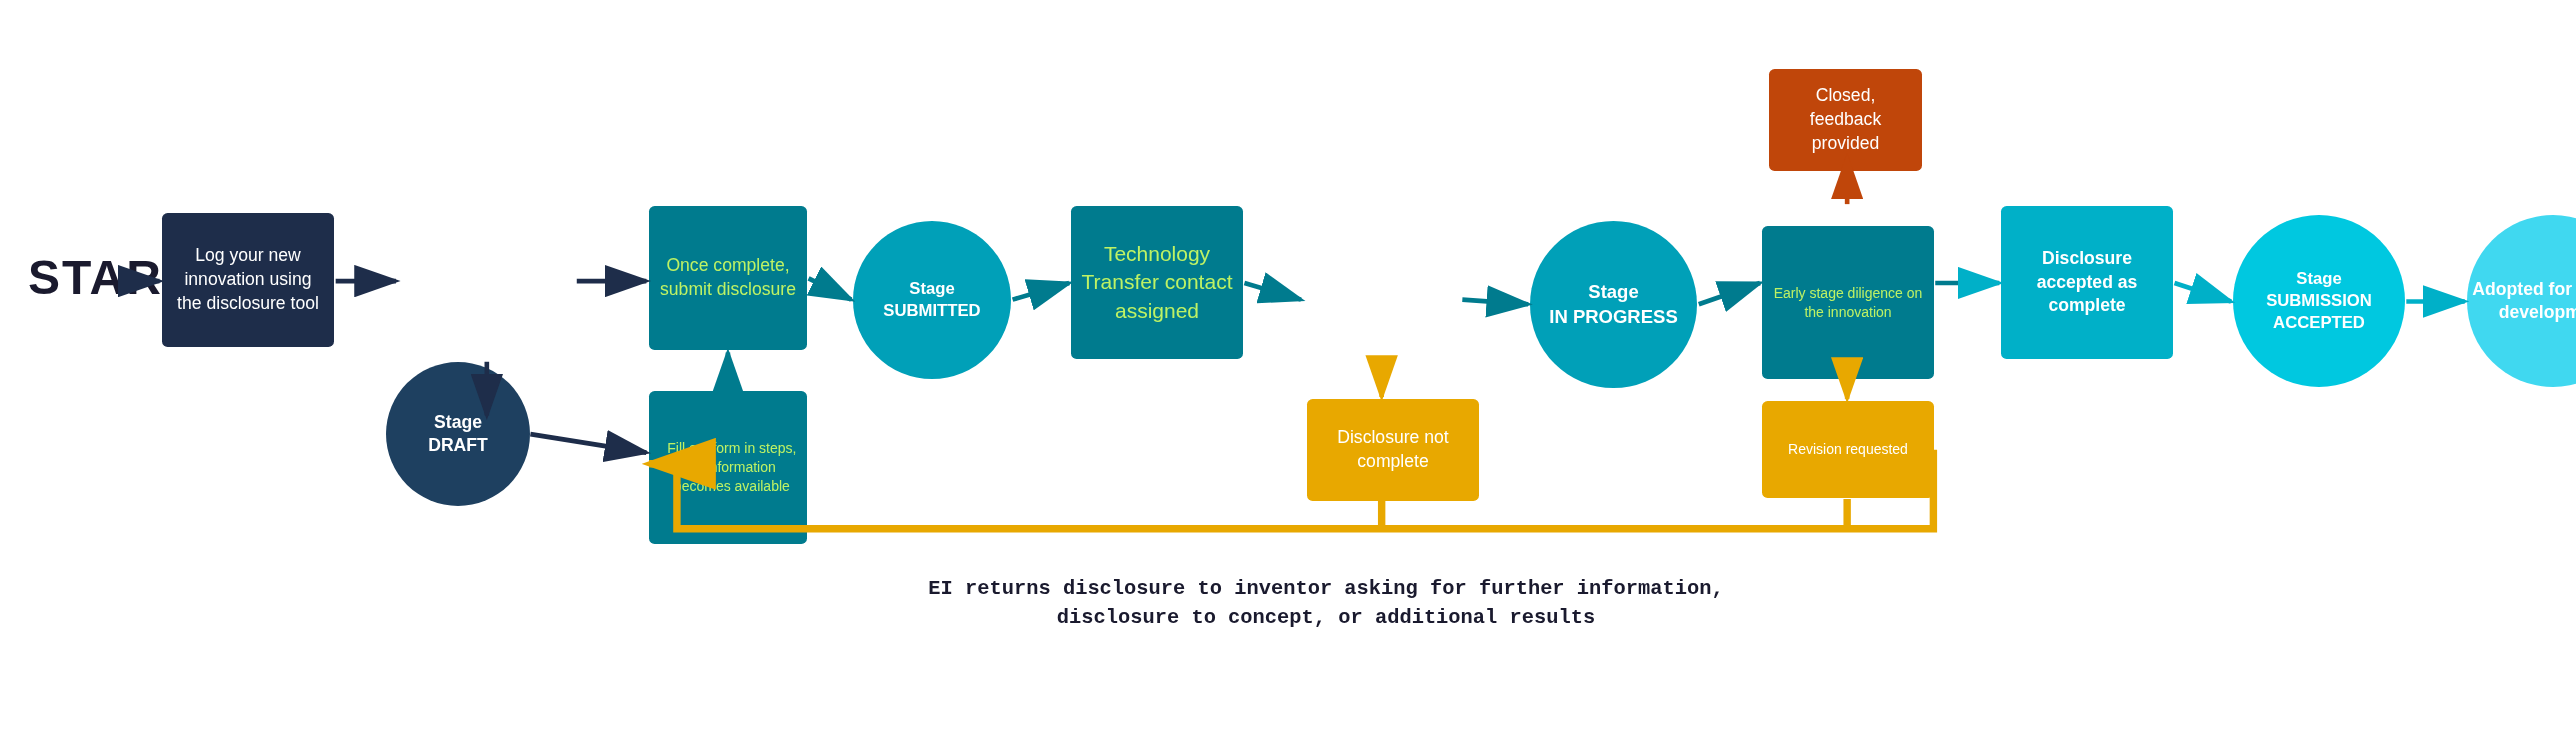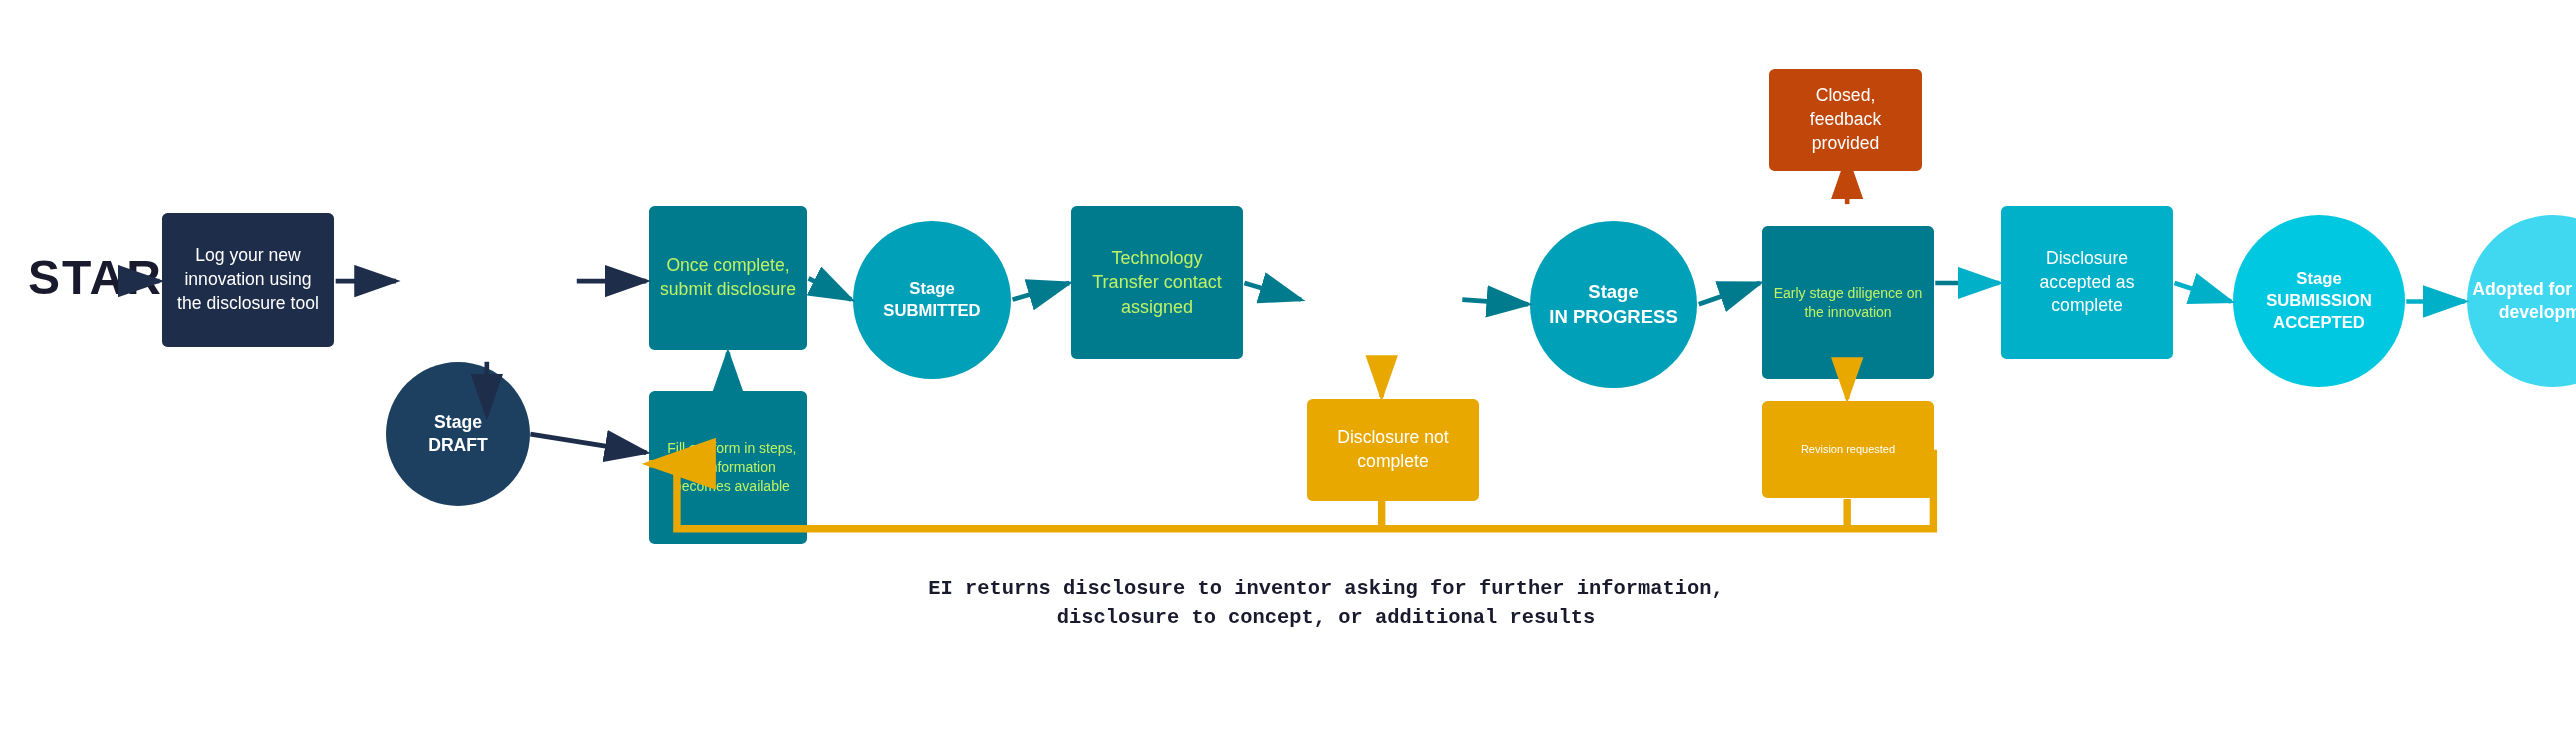--- a/index.html
+++ b/index.html
@@ -65,20 +65,21 @@
       background: #00b0c8;
       color: #fff;
       border-radius: 5.6px;
       display: flex;
       align-items: center;
       justify-content: center;
       text-align: center;
       font-size: 18.5px;
       line-height: 1.35;
       padding: 9.3px;
+      font-weight: bold;
     }
 
     
     .box-amber {
       position: absolute;
       background: #e8a800;
       color: #fff;
       border-radius: 5.6px;
       display: flex;
       align-items: center;
@@ -205,21 +206,21 @@
 
   <div class="box-teal" style="left:649px; top:391px; width:158px; height:153px; font-size:14px;padding-left:17px;">
     <span>Fill out form in steps, as information becomes available</span>
   </div>
 
   <div class="circle-teal" style="left:853px; top:221px; width:158px; height:158px; font-size:16.7px;">
     <span style="white-space:pre-line;">Stage
 SUBMITTED</span>
   </div>
 
-  <div class="box-teal" style="left:1071px; top:206px; width:172px; height:153px; font-size:18px;">
+  <div class="box-teal" style="left:1071px; top:206px; width:172px; height:153px; font-size:21px;">
     <span>Technology Transfer contact assigned</span>
   </div>
 
 
   <div class="box-amber" style="left:1287px; top:399px; width:172px; height:102px; font-size:17.6px;margin-left:20px;">
     <span>Disclosure not complete</span>
   </div>
 
   <div class="circle-teal" style="left:1530px; top:221px; width:167px; height:167px; font-size:18.5px;">
     <span style="white-space:pre-line;">Stage
@@ -227,21 +228,21 @@
   </div>
 
   <div class="box-teal" style="left:1762px; top:206px; width:172px; height:153px; font-size:14px;margin-top:20px;">
     <span>Early stage diligence on the innovation</span>
   </div>
 
   <div class="box-orange" style="left:1769px; top:54px; width:153px; height:102px; font-size:17.6px;">
     <span>Closed, feedback provided</span>
   </div>
 
-  <div class="box-amber" style="left:1762px; top:401px; width:172px; height:97px; font-size:11px;">
+  <div class="box-amber" style="left:1762px; top:401px; width:172px; height:97px; font-size:14px;">
     <span>Revision requested</span>
   </div>
 
   <div class="box-light-teal" style="left:2001px; top:206px; width:172px; height:153px; font-size:17.6px;">
     <span>Disclosure accepted as complete</span>
   </div>
 
   <div class="circle-light-teal" style="left:2233px; top:215px; width:172px; height:172px; font-size:16.7px;">
     <span style="white-space:pre-line;">Stage
 SUBMISSION

